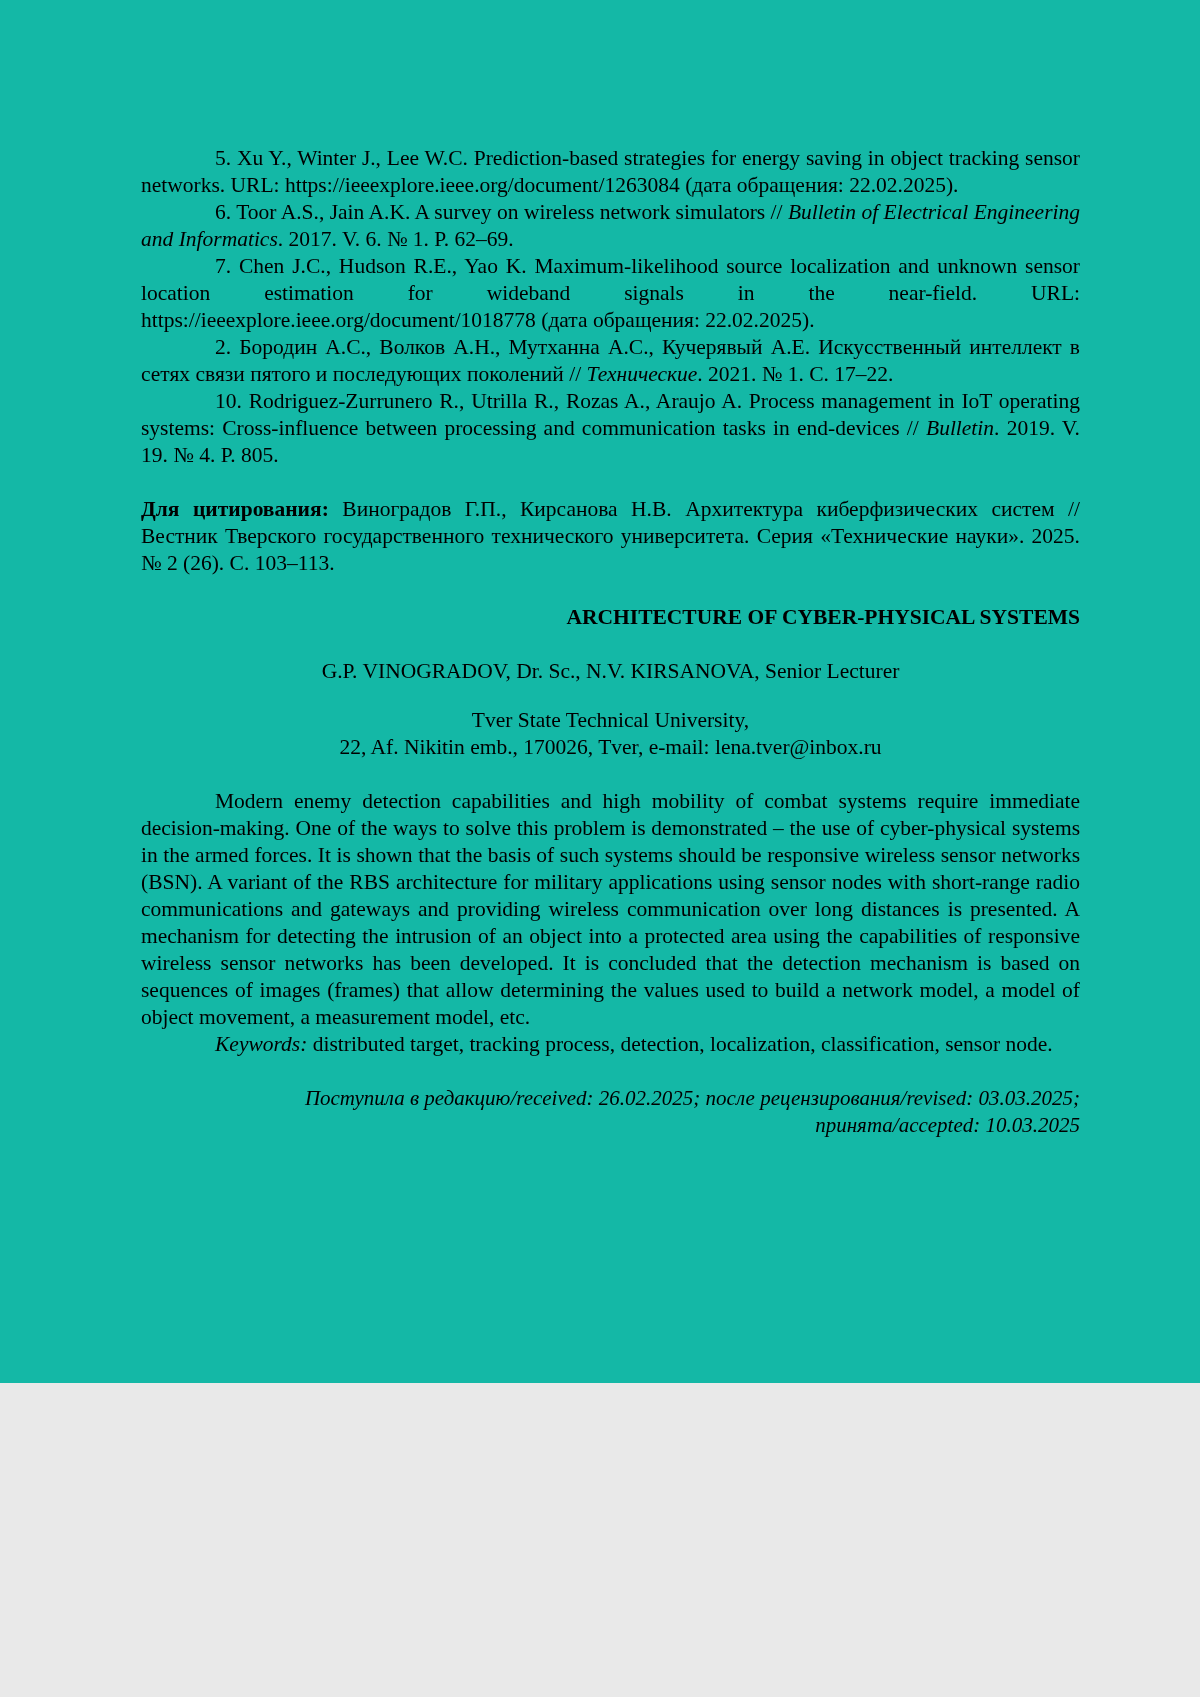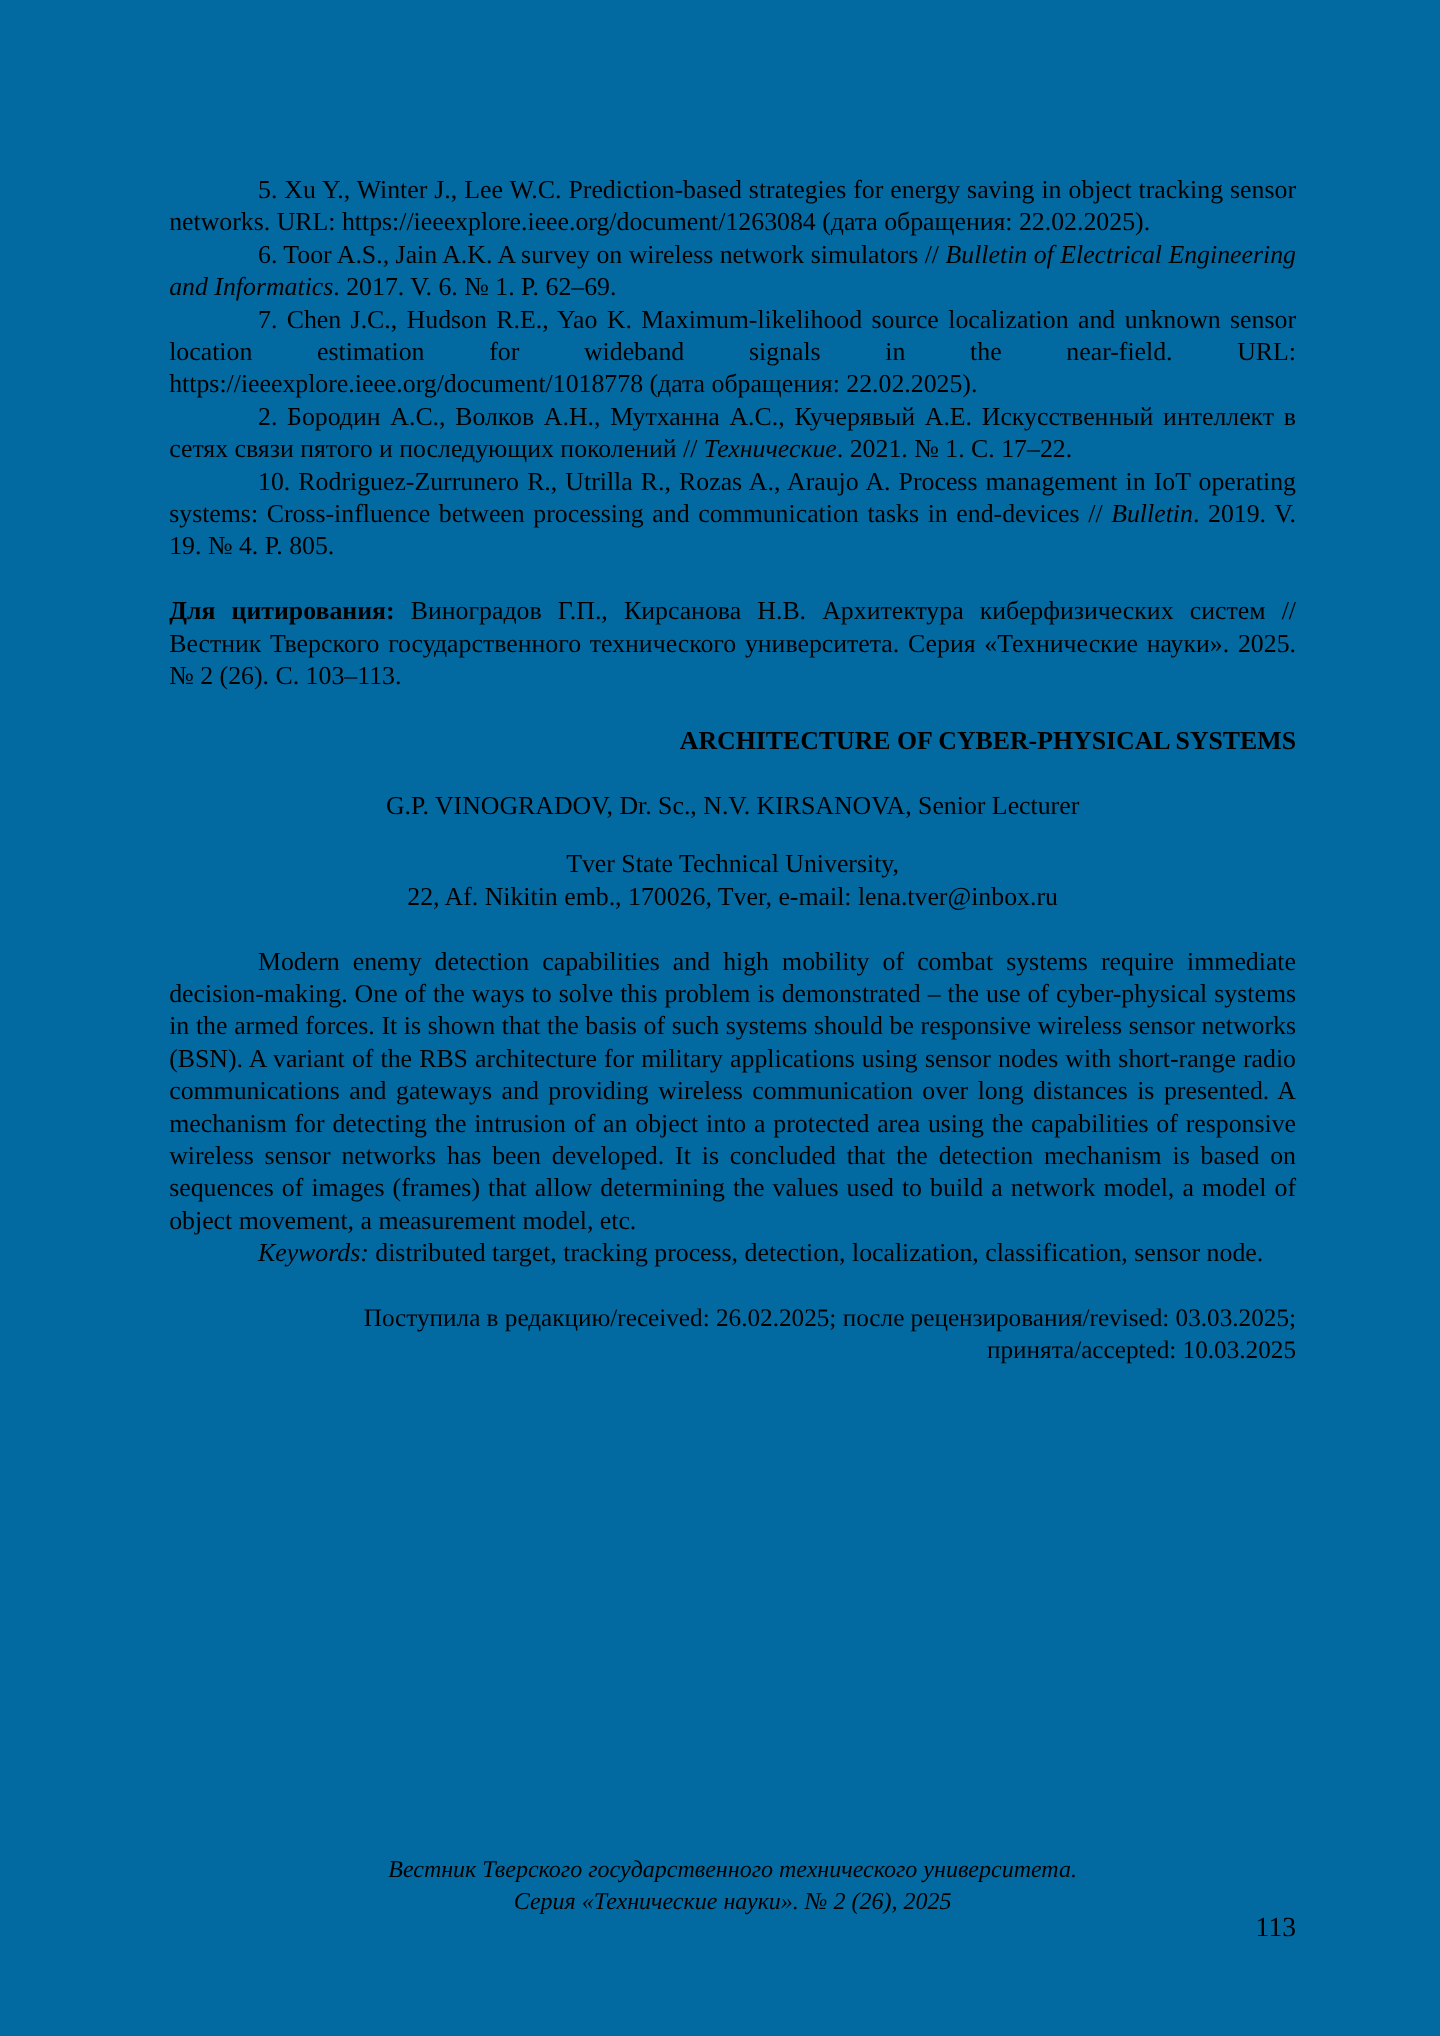--- a/index.html
+++ b/index.html
@@ -1,21 +1,21 @@
 <!DOCTYPE html>
 <html><head>
 <meta charset="utf-8">
 <style>
   html, body { margin: 0; padding: 0; background: #e9e9e9; }
   .page {
     position: relative;
     width: 1200px;
-    height: 1697px;
+    height: 1383px;
     margin: 0 auto;
-    background: #0369a1;
+    background: #14b8a6;
     color: #000000;
     font-family: "Liberation Serif", "DejaVu Serif", serif;
     font-size: 21.5px;
     line-height: 27px;
     box-sizing: border-box;
     padding: 145px 120px 0 141px;
   }
   p { margin: 0; }
   .body-par {
     text-align: justify;
@@ -32,20 +32,21 @@
     line-height: 27px;
   }
   .authors-line { margin-top: 27px; text-align: center; }
   .affiliation { margin-top: 22px; text-align: center; }
   .abstract { margin-top: 27px; }
   .dates {
     margin-top: 27px;
     text-align: right;
     font-size: 21px;
     line-height: 27px;
+    font-style: italic;
   }
   .journal-footer {
     position: absolute;
     top: 1545px;
     left: 141px;
     right: 120px;
     text-align: center;
     font-style: italic;
     font-size: 20px;
     line-height: 27px;

